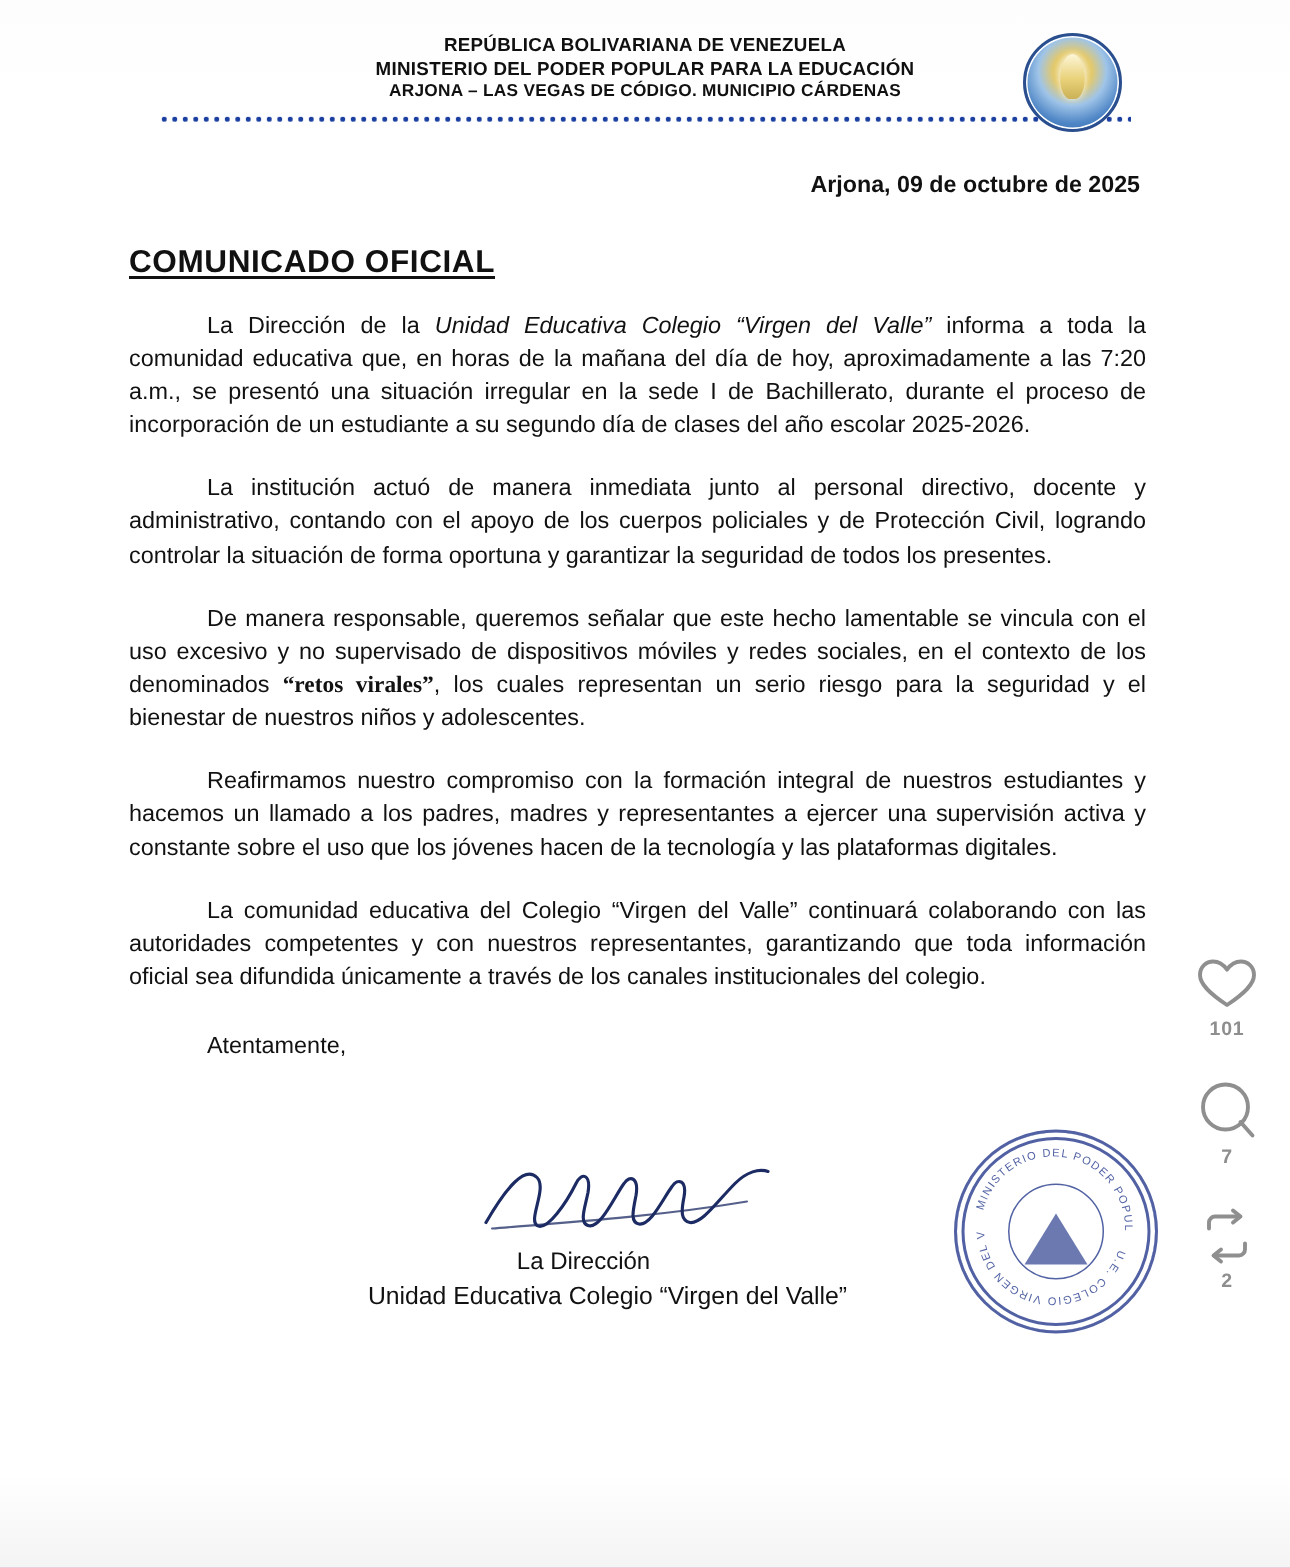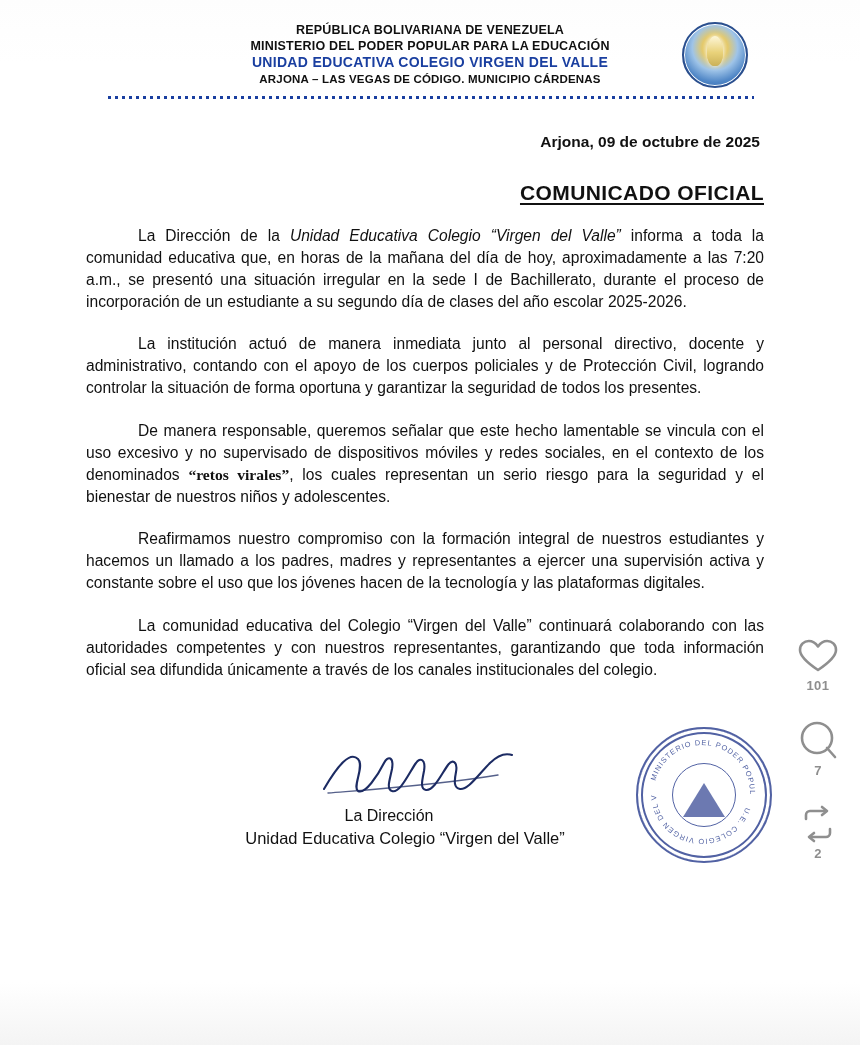--- a/index.html
+++ b/index.html
@@ -87,21 +87,21 @@
   }
   .date-line {
     margin-top: 32px;
     text-align: right;
     font-size: 15.5px;
     font-weight: bold;
     padding-right: 4px;
   }
   .doc-title {
     margin-top: 30px;
-    text-align: right;
+    text-align: left;
     font-size: 21px;
     font-weight: bold;
     text-decoration: underline;
     text-underline-offset: 3px;
     letter-spacing: .4px;
   }
   .para {
     margin-top: 20px;
     font-size: 15.6px;
     line-height: 1.42;
@@ -208,37 +208,37 @@
 </style>
 </head>
 <body>
 
 <div class="page">
   <div class="sheet">
 
     <div class="letterhead">
       <div class="lh-line lh-1">REPÚBLICA BOLIVARIANA DE VENEZUELA</div>
       <div class="lh-line lh-2">MINISTERIO DEL PODER POPULAR PARA LA EDUCACIÓN</div>
-      <div class="lh-line lh-3">UNIDAD EDUCATIVA COLEGIO VIRGEN DEL VALLE</div>
       <div class="lh-line lh-5">ARJONA – LAS VEGAS DE CÓDIGO. MUNICIPIO CÁRDENAS</div>
 
       <div class="crest"></div>
       <div class="dotted-rule"></div>
     </div>
 
     <div class="doc-body">
       <div class="date-line">Arjona, 09 de octubre de 2025</div>
       <div class="doc-title">COMUNICADO OFICIAL</div>
 
       <div class="para"><span>La Dirección de la </span><em>Unidad Educativa Colegio “Virgen del Valle”</em><span> informa a toda la comunidad educativa que, en horas de la mañana del día de hoy, aproximadamente a las 7:20 a.m., se presentó una situación irregular en la sede I de Bachillerato, durante el proceso de incorporación de un estudiante a su segundo día de clases del año escolar 2025-2026.</span></div>
       <div class="para"><span>La institución actuó de manera inmediata junto al personal directivo, docente y administrativo, contando con el apoyo de los cuerpos policiales y de Protección Civil, logrando controlar la situación de forma oportuna y garantizar la seguridad de todos los presentes.</span></div>
       <div class="para"><span>De manera responsable, queremos señalar que este hecho lamentable se vincula con el uso excesivo y no supervisado de dispositivos móviles y redes sociales, en el contexto de los denominados </span><span class="bold">“retos virales”</span><span>, los cuales representan un serio riesgo para la seguridad y el bienestar de nuestros niños y adolescentes.</span></div>
       <div class="para"><span>Reafirmamos nuestro compromiso con la formación integral de nuestros estudiantes y hacemos un llamado a los padres, madres y representantes a ejercer una supervisión activa y constante sobre el uso que los jóvenes hacen de la tecnología y las plataformas digitales.</span></div>
       <div class="para"><span>La comunidad educativa del Colegio “Virgen del Valle” continuará colaborando con las autoridades competentes y con nuestros representantes, garantizando que toda información oficial sea difundida únicamente a través de los canales institucionales del colegio.</span></div>
 
+      <div class="closing">Atentamente,</div>
 
       <div class="sign-area">
         <svg class="signature-scribble" viewBox="0 0 200 54">
           <path d="M6,44 C20,20 32,6 40,14 C47,21 34,42 40,46 C47,50 60,30 66,18 C70,10 76,12 74,24 C72,34 68,44 74,46 C82,49 92,26 98,18 C102,12 108,14 106,26 C104,36 102,44 108,45 C116,46 124,28 130,20 C134,14 140,16 138,27 C136,37 136,43 142,44 C150,45 160,30 172,18 C180,10 188,8 194,10" fill="none" stroke="#1c2b63" stroke-width="2.1" stroke-linecap="round"></path>
           <path d="M10,48 C60,44 120,40 180,30" fill="none" stroke="#1c2b63" stroke-width="1.4" stroke-linecap="round" opacity=".75"></path>
         </svg>
 
         <div class="sign-name">La Dirección</div>
         <div class="sign-org">Unidad Educativa Colegio “Virgen del Valle”</div>
 

